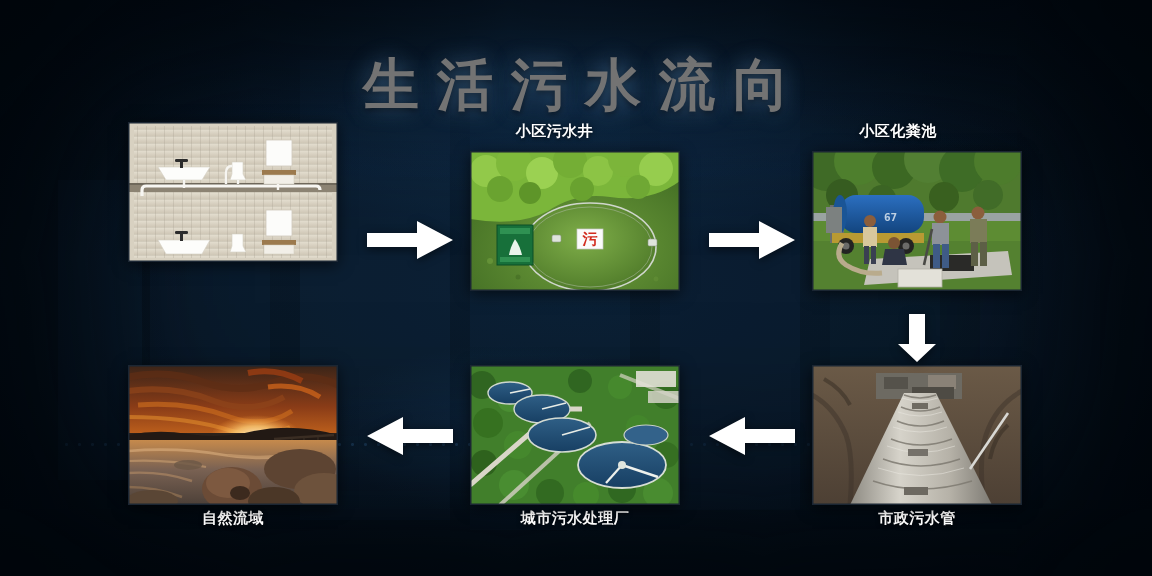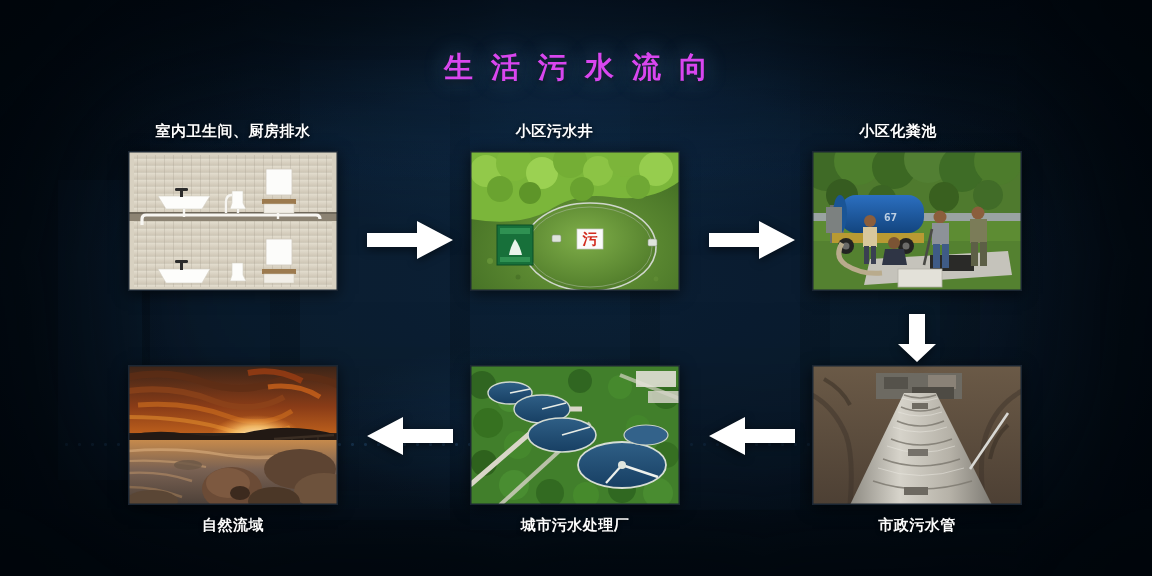--- a/index.html
+++ b/index.html
@@ -54,39 +54,39 @@
   }
   .vig2{
     position:absolute;inset:0;pointer-events:none;
     background:radial-gradient(ellipse 78% 85% at 50% 50%, rgba(0,0,0,0) 42%, rgba(1,5,10,.80) 100%);
   }
 
   
   #title{
     position:absolute;left:0;right:0;top:48px;
     text-align:center;
-    color:#d946ef;
-    font-size:29px;
+    color:#737373;
+    font-size:56px;
     font-weight:bold;
     letter-spacing:18px;
     text-indent:18px;
     text-shadow:0 0 22px rgba(120,180,235,.45),0 2px 6px rgba(0,0,0,.7);
     z-index:6;
   }
 
   
   .node{position:absolute;z-index:5;}
   .cap{
     color:#ffffff;font-size:15px;font-weight:bold;letter-spacing:.5px;
     text-align:center;width:100%;
     text-shadow:0 1px 4px rgba(0,0,0,.85);
     white-space:nowrap;
   }
   .cap.top{margin-bottom:10px;}
-  .cap.bot{margin-top:11px;}
+  .cap.bot{margin-top:4px;}
   .photo{
     width:210px;height:140px;position:relative;overflow:hidden;
     box-shadow:0 3px 14px rgba(0,0,0,.6);
     background:#bef264;
   }
   .photo>svg{display:block;width:210px;height:140px;}
 
   
   .arrow{position:absolute;z-index:5;filter:drop-shadow(0 2px 5px rgba(0,0,0,.55));}
 </style>
@@ -104,21 +104,20 @@
   <div class="bld b6"></div>
   <div class="bld b7"></div>
   <div class="glow-top"></div>
   <div class="glow-mid"></div>
   <div class="dots"></div>
   <div class="dots2"></div>
 
   <div id="title">生活污水流向</div>
 
   <div class="node" style="left:128px;top:122px;width:210px;">
-    <div class="cap top">室内卫生间、厨房排水</div>
     <div class="photo">
       <svg viewBox="0 0 210 140" preserveAspectRatio="none">
         <defs>
           <linearGradient id="tileG" x1="0" y1="0" x2="0" y2="1">
             <stop offset="0" stop-color="#e6e0d2"></stop>
               <stop offset="1" stop-color="#cfc7b6"></stop>
           </linearGradient>
           <pattern id="tilePat" width="9" height="7" patternUnits="userSpaceOnUse">
             <rect width="9" height="7" fill="url(#tileG)"></rect>
             <path d="M0 0 H9 M0 0 V7" stroke="#a59c8b" stroke-width="0.6"></path>

